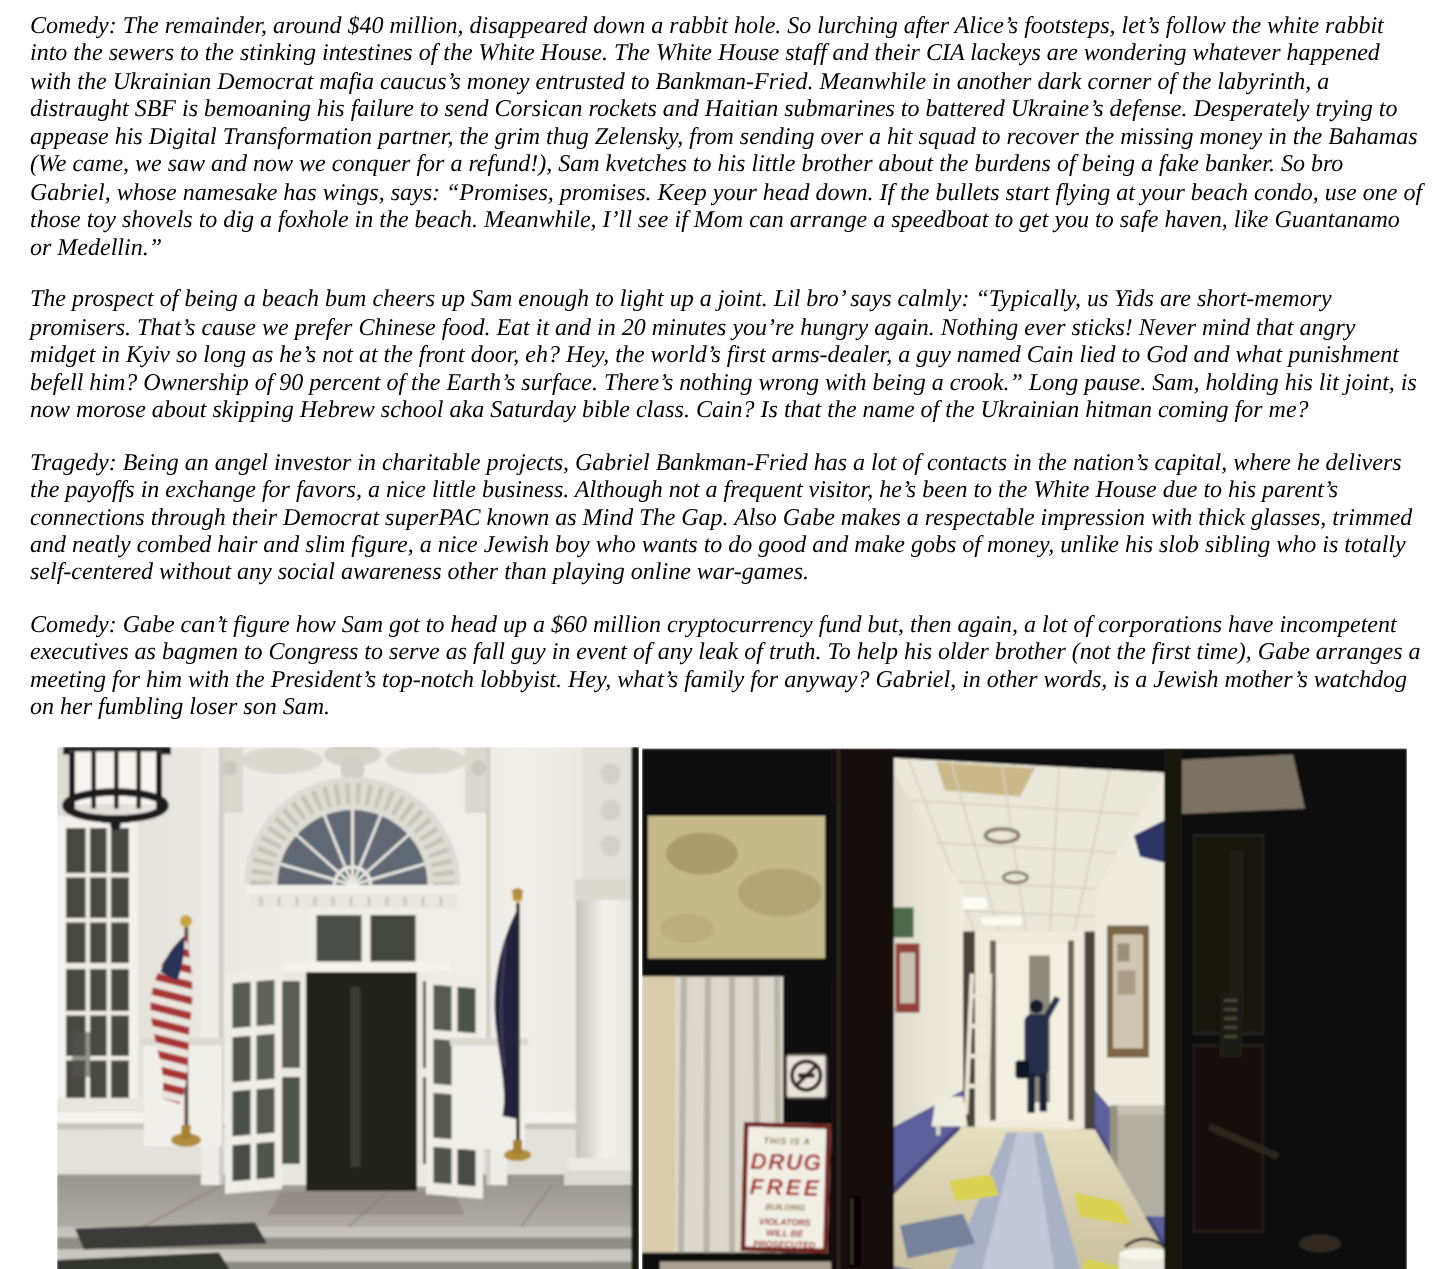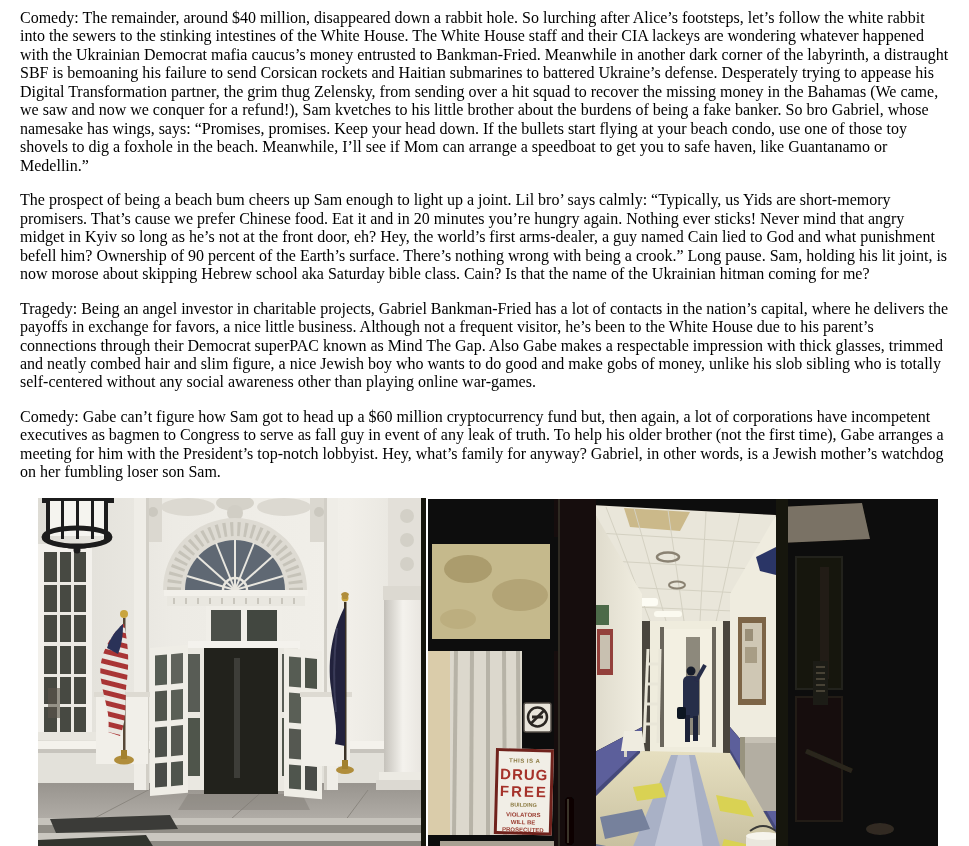--- a/index.html
+++ b/index.html
@@ -1,20 +1,21 @@
 <!DOCTYPE html>
 <html><head>
 <meta charset="utf-8">
 <style>
   html,body{margin:0;padding:0;background:#ffffff;}
   .page{
     width:969px;height:846px;overflow:hidden;background:#ffffff;
     box-sizing:border-box;padding:9px 20px 0 20px;
     font-family:"Liberation Serif","DejaVu Serif",serif;
     color:#000000;
+    font-style:italic;
   }
   .page p{
     margin:0 0 16px 0;
     font-size:16px;
     line-height:1.155;
     text-align:left;
   }
   .figure-row{
     display:flex;
     align-items:flex-start;

